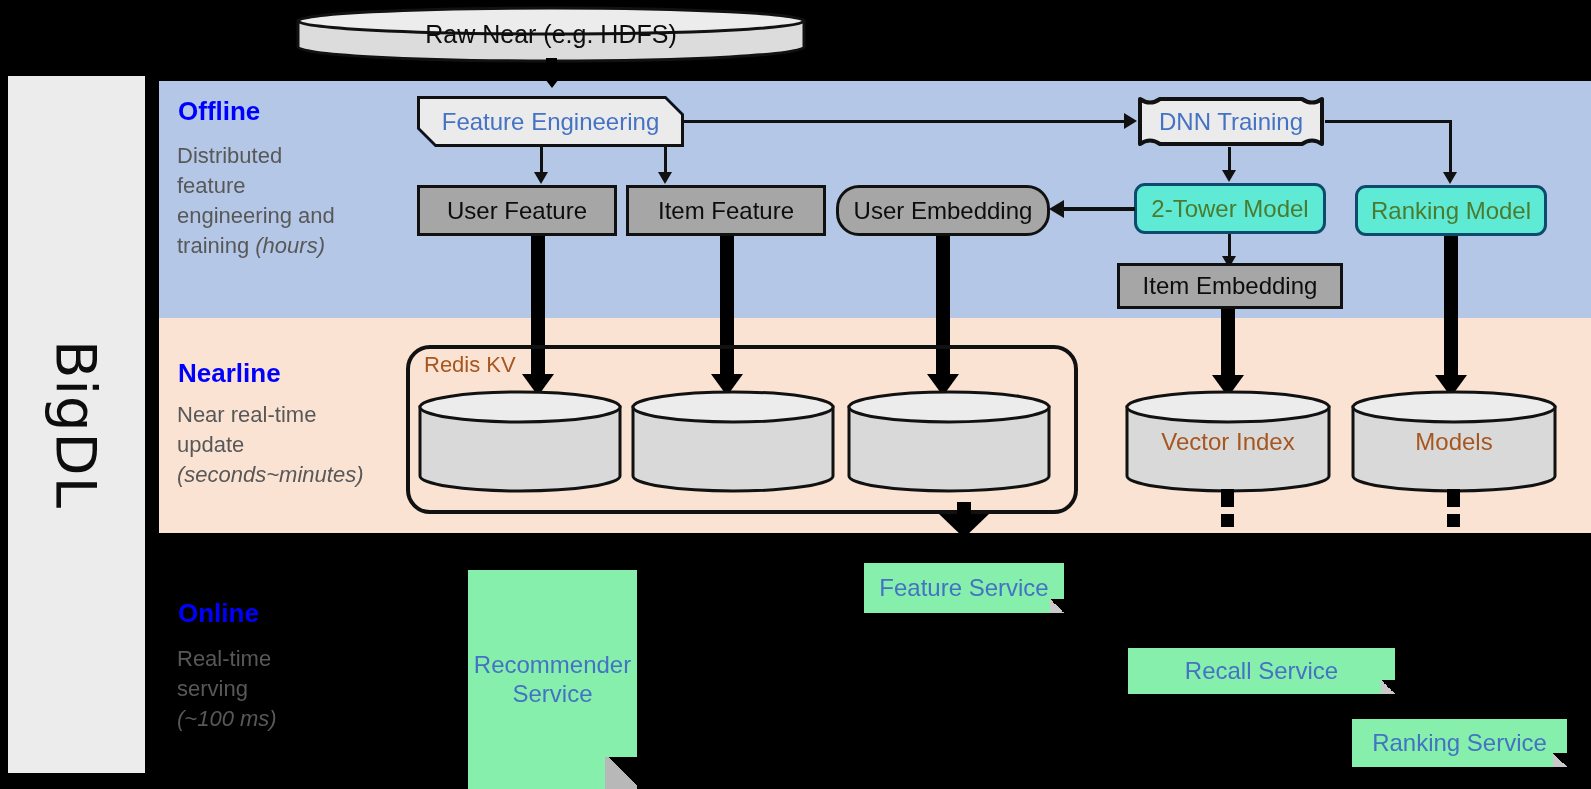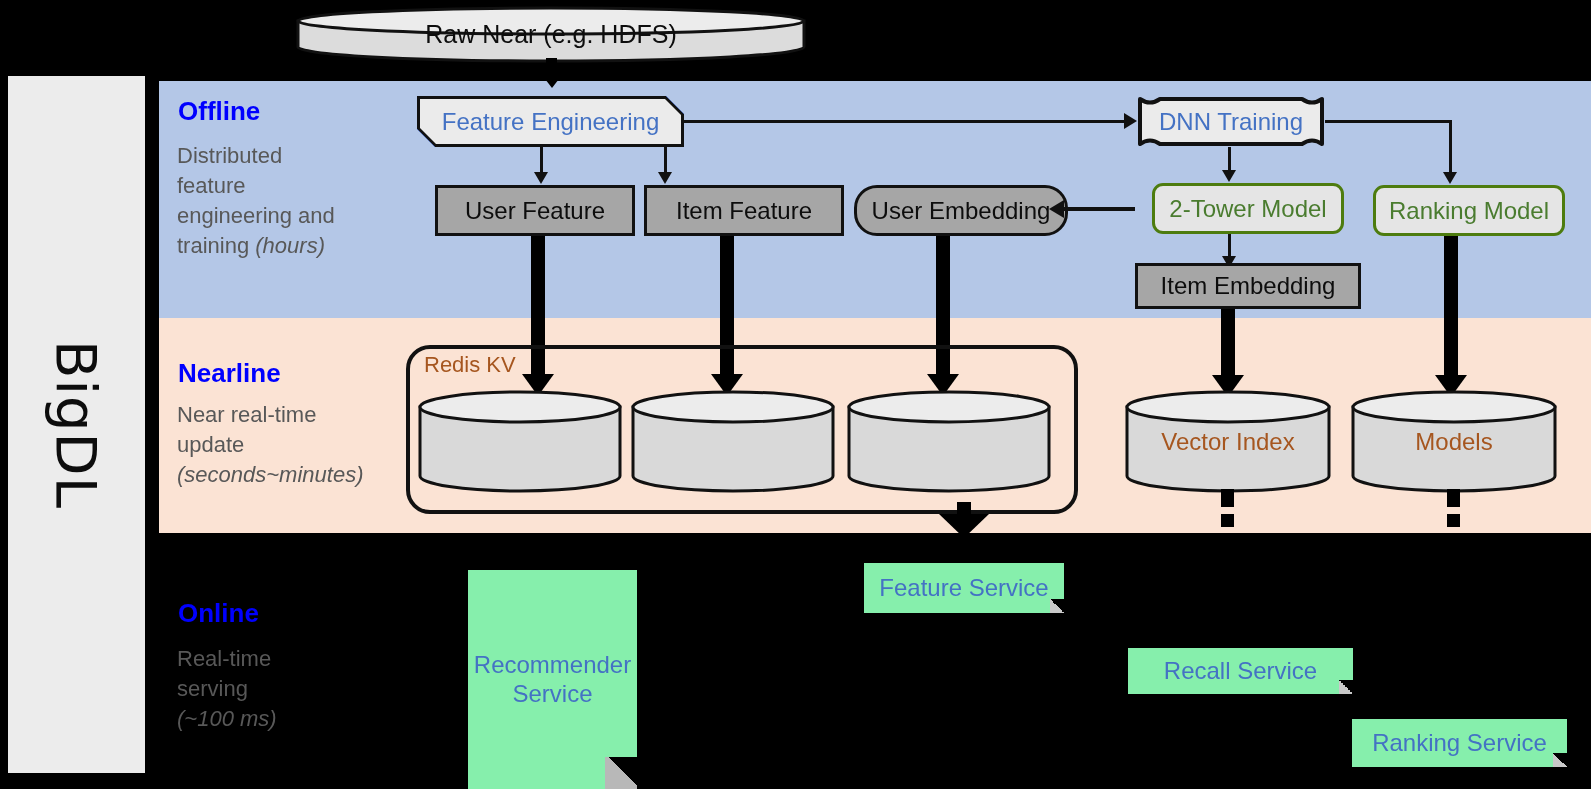--- a/index.html
+++ b/index.html
@@ -16,26 +16,26 @@
   #bigdl-rail{position:absolute;left:8px;top:76px;width:137px;height:697px;background:#ececec;}
   #bigdl-label{position:absolute;left:0;top:0;width:137px;height:697px;display:flex;align-items:center;justify-content:center;}
   #bigdl-label span{transform:rotate(90deg);white-space:nowrap;font-size:56px;color:#0d0d0d;letter-spacing:1px;font-family:"DejaVu Sans",sans-serif;}
 
   
   .stage-title{position:absolute;font-size:26px;font-weight:bold;color:#0000ff;white-space:nowrap;}
   .stage-desc{position:absolute;font-size:22px;color:#585858;line-height:1.37;width:225px;}
   .stage-desc i{font-style:italic;}
 
   
-  .node{position:absolute;box-sizing:border-box;display:flex;align-items:center;justify-content:center;text-align:center;margin-left:18px;}
+  .node{position:absolute;box-sizing:border-box;display:flex;align-items:center;justify-content:center;text-align:center;}
 
   
   .grey-box{background:#a6a6a6;border:3px solid #111;color:#0d0d0d;font-size:24px;}
   
-  .proc-box{background:#e5e5e5;border:3px solid #4d7c0f;font-size:24px;}
+  .proc-box{background:#5eead4;border:3px solid #0c4a6e;font-size:24px;}
   .proc-green{color:#4a7c2f;}
 
   
   .rounded{border-radius:11px;}
 
   
   .bevel{clip-path:polygon(0 0, calc(100% - 18px) 0, 100% 18px, 100% 100%, 18px 100%, 0 calc(100% - 18px));
          background:#1d4ed8;border:none;position:absolute;}
   .bevel-inner{position:absolute;inset:0;clip-path:polygon(0 0, calc(100% - 18px) 0, 100% 18px, 100% 100%, 18px 100%, 0 calc(100% - 18px));background:#111;}
   .bevel-fill{position:absolute;inset:3px;clip-path:polygon(0 0, calc(100% - 16px) 0, 100% 16px, 100% 100%, 16px 100%, 0 calc(100% - 16px));background:#ebebeb;
@@ -248,21 +248,21 @@
       </div>
     </div>
     <div class="fold"></div>
   </div>
 
   <div class="doc" style="left:864px;top:563px;width:200px;height:50px;">
     <div class="doc-txt">Feature Service</div>
     <div class="fold"></div>
   </div>
 
-  <div class="doc" style="left:1128px;top:648px;width:225px;height:46px;">
+  <div class="doc" style="left:1128px;top:648px;width:225px;height:46px;padding-left:42px;">
     <div class="doc-txt">Recall Service</div>
     <div class="fold"></div>
   </div>
 
   <div class="doc" style="left:1352px;top:719px;width:215px;height:48px;">
     <div class="doc-txt">Ranking Service</div>
     <div class="fold"></div>
   </div>
 
 </div>

